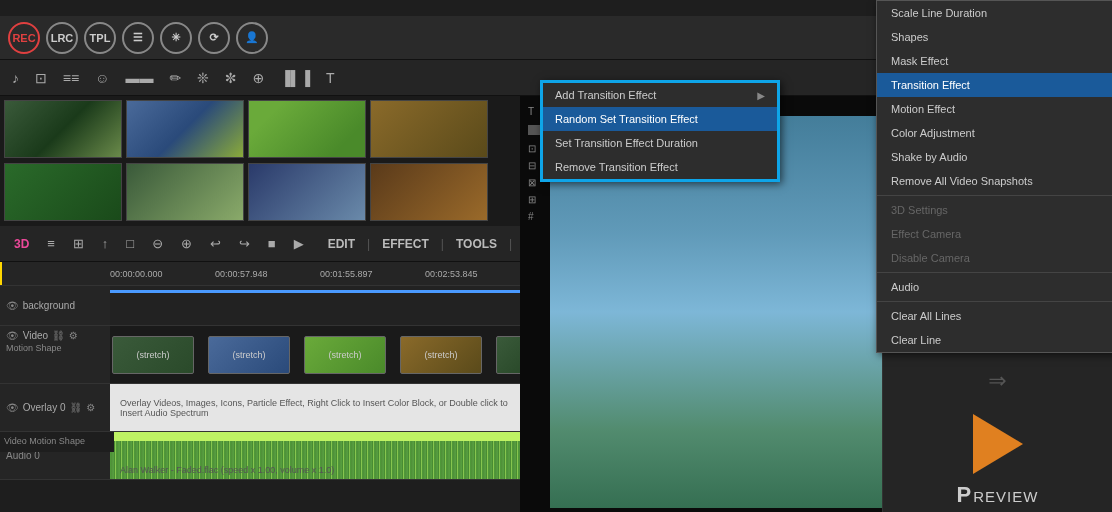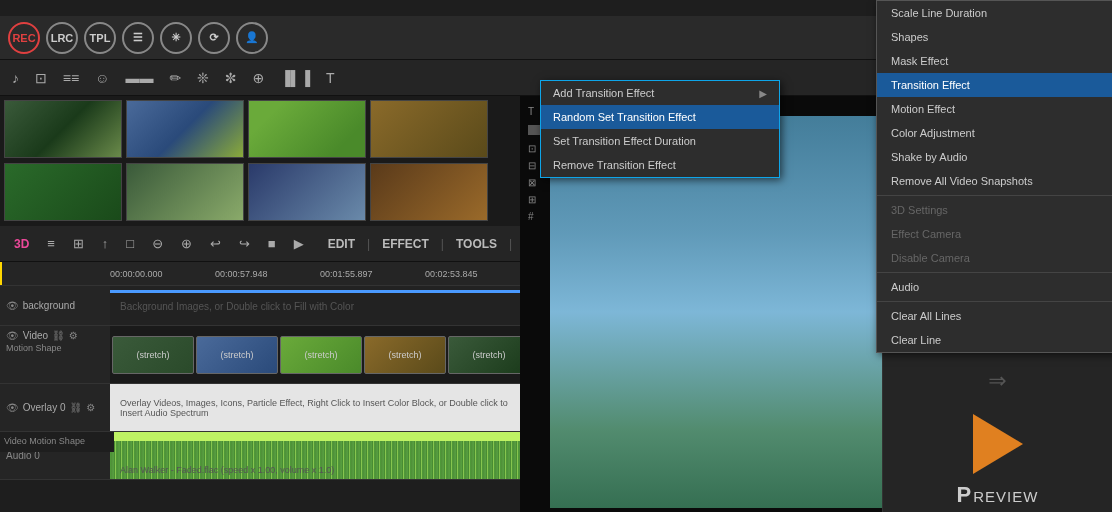--- a/index.html
+++ b/index.html
@@ -187,21 +187,21 @@
       right: 0;
       height: 3px;
       background: #4a9aff;
     }
 
     
     .video-clips {
       display: flex;
       height: 100%;
       align-items: center;
-      gap: 2px;
+      gap: 14px;
       padding: 4px 2px;
     }
     .clip {
       height: 38px;
       border: 1px solid #666;
       border-radius: 2px;
       display: flex;
       align-items: center;
       justify-content: center;
       font-size: 9px;
@@ -255,21 +255,21 @@
       flex: 1;
     }
 
     
     .context-menu-1 {
       position: absolute;
       left: 540px;
       top: 80px;
       width: 240px;
       background: #2d2d2d;
-      border: 1px solid #0ea5e9;
+      border: 3px solid #0ea5e9;
       z-index: 100;
       box-shadow: 2px 2px 8px rgba(0,0,0,0.6);
     }
     .ctx-item {
       padding: 6px 12px;
       font-size: 11px;
       color: #ccc;
       cursor: pointer;
       display: flex;
       align-items: center;
@@ -424,21 +424,20 @@
 
       <div class="tracks-container">
 
         <div class="track-row" style="height:40px;">
           <div class="track-header">
             <span class="track-icon">👁</span>
             <span style="font-size:10px; color:#aaa;">background</span>
           </div>
           <div class="track-content" style="background:#222;">
             <div class="track-blue-line"></div>
-            <div class="track-bg-text">Background Images, or Double click to Fill with Color</div>
           </div>
         </div>
 
         <div class="track-row video-track-row" style="height:58px;">
           <div class="track-header" style="flex-direction:column;align-items:flex-start;gap:2px;">
             <div style="display:flex;align-items:center;gap:4px;">
               <span class="track-icon">👁</span>
               <span style="font-size:10px;color:#aaa;">Video</span>
               <span class="track-icon">⛓</span>
               <span class="track-icon">⚙</span>

